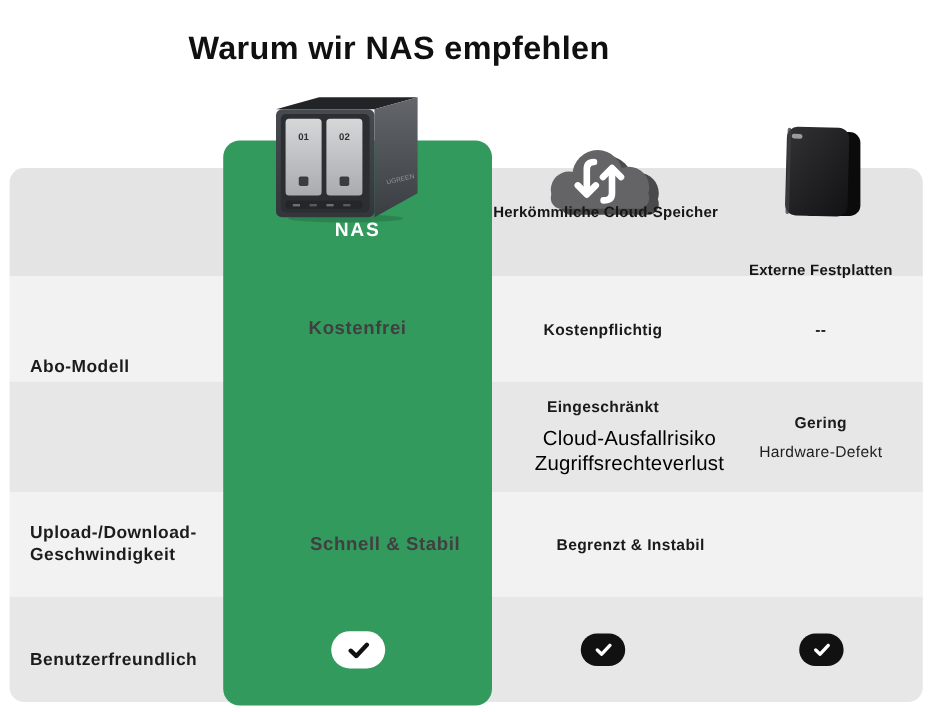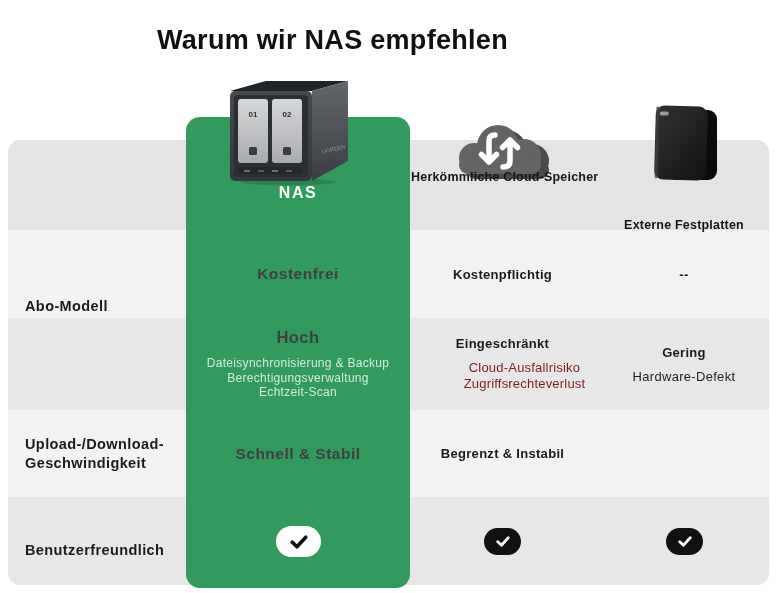--- a/index.html
+++ b/index.html
@@ -36,27 +36,27 @@
   
   .cell {
     position:absolute; display:flex; flex-direction:column; align-items:center;
     justify-content:center; text-align:center; z-index:2;
   }
   .col-nas   { left:186px; width:224px; }
   .col-cloud { left:411px; width:183px; }
   .col-hdd   { left:597px; width:174px; }
   .row-1 { top:230px; height:88px; }
   .row-2 { top:318px; height:92px; }
-  .row-3 { top:410px; height:87px; }
+  .row-3 { top:410px; height:87px;padding-left:23px; }
   .cell-main-white { font-size:15.5px; font-weight:bold; color:#404040; letter-spacing:.5px; white-space:nowrap; }
   .cell-main-lg   { font-size:16.5px; }
   .cell-main-dark { font-size:13px; font-weight:bold; color:#1a1a1a; letter-spacing:.3px; white-space:nowrap;text-align:right; }
   .subs { margin-top:9px; }
   .green-sub { font-size:12px; color:#d4ebdd; line-height:1.24; letter-spacing:.3px; white-space:nowrap; }
-  .gray-sub  { font-size:13px; color:#7f1d1d; line-height:1.26; letter-spacing:.2px; white-space:nowrap;margin-left:44px; }
+  .gray-sub  { font-size:17px; color:#000000; line-height:1.26; letter-spacing:.2px; white-space:nowrap;margin-left:44px; }
   .dark-sub  { font-size:13px; font-weight:normal; color:#1f1f1f; letter-spacing:.3px; white-space:nowrap; }
   
   .head-label {
     position:absolute; text-align:center; font-size:12.5px; font-weight:bold;
     color:#161616; letter-spacing:.2px; white-space:nowrap; z-index:3;
   }
   .head-nas   { left:186px; width:224px; top:184px; font-size:16px; color:#ffffff; letter-spacing:1.5px; }
   .head-cloud { left:411px; width:148px; top:170px; }
   .head-hdd   { left:597px; width:174px; top:186px;margin-top:32px; }
   .icon-abs { position:absolute; z-index:3; }
@@ -169,28 +169,20 @@
   <div class="cell col-nas row-1">
     <div class="cell-main-white">Kostenfrei</div>
   </div>
   <div class="cell col-cloud row-1">
     <div class="cell-main-dark">Kostenpflichtig</div>
   </div>
   <div class="cell col-hdd row-1">
     <div class="cell-main-dark">--</div>
   </div>
 
-  <div class="cell col-nas row-2">
-    <div class="cell-main-white cell-main-lg">Hoch</div>
-    <div class="subs">
-      <div class="green-sub">Dateisynchronisierung &amp; Backup</div>
-      <div class="green-sub">Berechtigungsverwaltung</div>
-      <div class="green-sub">Echtzeit-Scan</div>
-    </div>
-  </div>
   <div class="cell col-cloud row-2">
     <div class="cell-main-dark">Eingeschränkt</div>
     <div class="subs">
       <div class="gray-sub">Cloud-Ausfallrisiko</div>
       <div class="gray-sub">Zugriffsrechteverlust</div>
     </div>
   </div>
   <div class="cell col-hdd row-2">
     <div class="cell-main-dark">Gering</div>
     <div class="subs">

